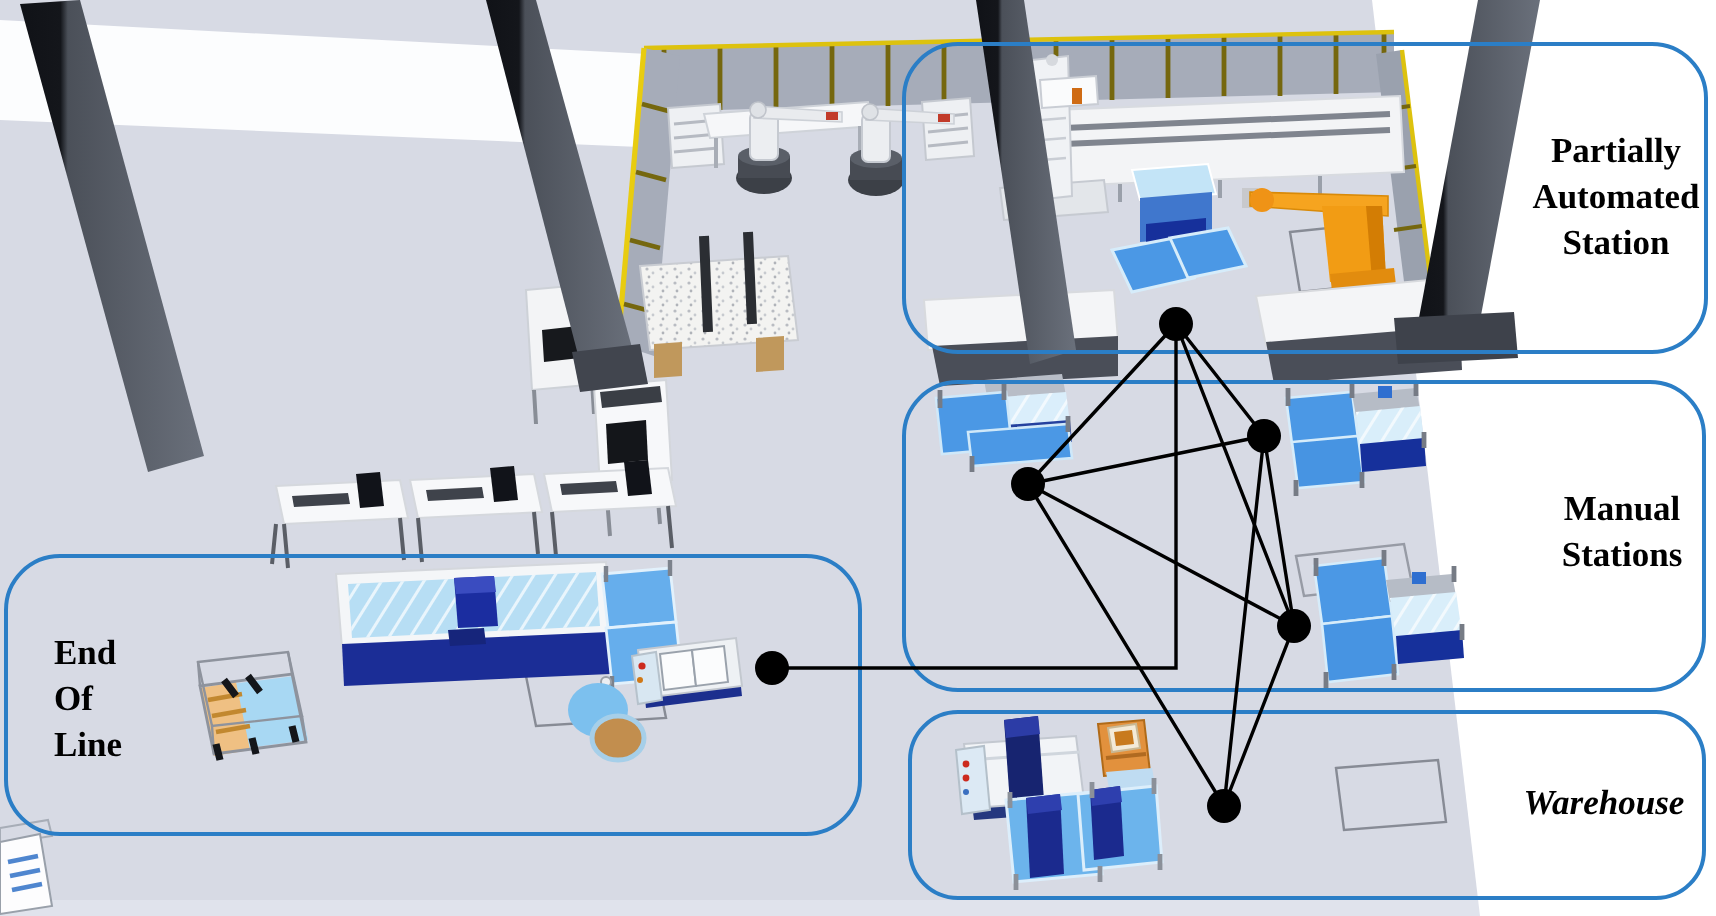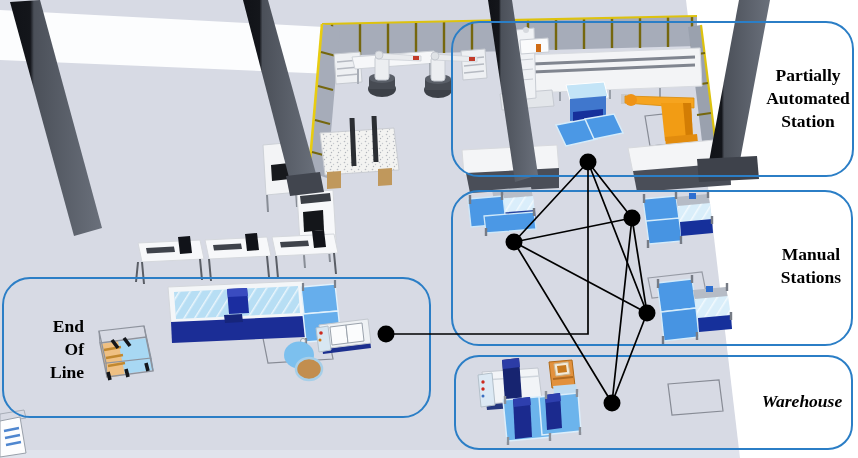--- a/index.html
+++ b/index.html
@@ -10,21 +10,21 @@
   #scene,#overlay{position:absolute;left:0;top:0;}
   #overlay{pointer-events:none;}
   .lbl{
     position:absolute;color:#000;font-weight:bold;
     font-size:17.5px;line-height:23px;white-space:pre-line;text-align:center;
     font-family:"Liberation Serif","DejaVu Serif",serif;
   }
   #lbl-pas{left:752px;top:64px;width:112px;}
   #lbl-ms{left:755px;top:243px;width:112px;}
   #lbl-wh{left:746px;top:390px;width:112px;font-style:italic;}
-  #lbl-eol{left:14px;top:315px;width:70px;text-align:right;}
+  #lbl-eol{left:27px;top:315px;width:70px;text-align:left;}
 </style>
 </head>
 <body>
 
 <div id="canvas">
 
 <svg id="scene" width="858" height="458" viewBox="0 0 858 458">
   <defs>
     <linearGradient id="pg" x1="0" y1="0" x2="1" y2="0">
       <stop offset="0" stop-color="#101217"></stop>

